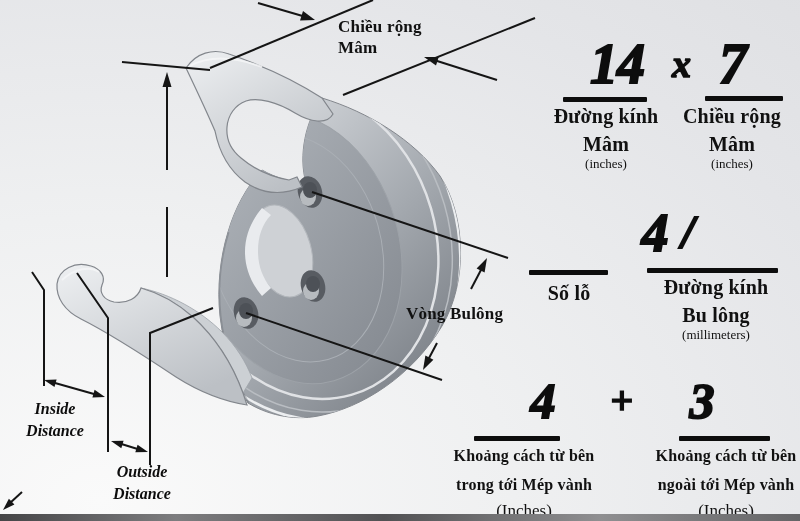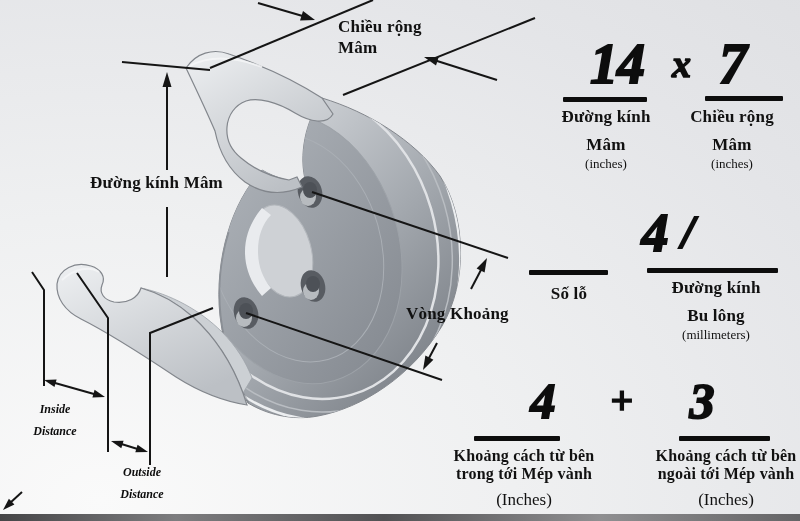--- a/index.html
+++ b/index.html
@@ -4,34 +4,34 @@
 <style>
   html,body{margin:0;padding:0;background:#888;}
   .stage{
     position:relative;width:800px;height:521px;overflow:hidden;
     background:radial-gradient(ellipse at 12% 96%, #fafafa 0%, #eff0f1 40%, #e4e5e8 78%, #dfe0e3 100%);
     font-family:Liberation Serif, serif;color:#111;padding-left:32px;
   }
   svg{position:absolute;left:0;top:0;}
   .abs{position:absolute;}
   .lbl{font-weight:bold;font-size:17px;line-height:21px;color:#111;letter-spacing:.2px;}
-  .lbl-italic{font-style:italic;font-weight:bold;font-size:12px;line-height:22px;text-align:center;color:#0d0d0d;}
+  .lbl-italic{font-style:italic;font-weight:bold;font-size:16px;line-height:22px;text-align:center;color:#0d0d0d;}
   .numrow{display:flex;align-items:flex-start;justify-content:center;}
   .num{font-weight:700;font-style:italic;font-size:56px;line-height:1;color:#0d0d0d;-webkit-text-stroke:2px #0d0d0d;letter-spacing:-1px;}
   .num-md{font-size:54px;}
   .num-sm{font-size:50px;}
   .op{font-weight:700;font-style:italic;font-size:38px;line-height:1;color:#0d0d0d;-webkit-text-stroke:1.5px #0d0d0d;align-self:center;}
   .op-plus{font-style:normal;font-size:40px;}
   .rule{position:absolute;height:5px;background:#0d0d0d;border-radius:1px;}
   .speclbl{text-align:center;color:#111;}
-  .speclbl .l1,.speclbl .l2{display:block;font-weight:bold;font-size:17px;line-height:17px;letter-spacing:.2px;}
+  .speclbl .l1,.speclbl .l2{display:block;font-weight:bold;font-size:20px;line-height:17px;letter-spacing:.2px;}
   .speclbl .l2{margin-top:11px;}
   .speclbl .unit{display:block;font-weight:normal;font-size:13px;line-height:13px;margin-top:4px;}
   .speclbl-sm .l1,.speclbl-sm .l2{font-size:16px;line-height:16.5px;margin-top:0;}
-  .speclbl-sm .l2{margin-top:1px;}
+  .speclbl-sm .l2{margin-top:12px;}
   .speclbl-sm .unit{font-size:17px;line-height:20px;margin-top:8px;}
   .bottom-bar{position:absolute;left:0;bottom:0;width:800px;height:7px;
     background:linear-gradient(90deg,#454547 0%,#7d7d7f 22%,#515153 48%,#8f8f91 75%,#646466 100%);}
 </style>
 </head>
 <body>
 
 <div class="stage">
 
   <svg width="800" height="521" viewBox="0 0 800 521">
@@ -131,23 +131,22 @@
       <polygon points="148,452 135.3,452.3 137.6,444.7"></polygon>
       <polygon points="3,510 8.9,498.8 14.4,504.6"></polygon>
     </g>
   </svg>
 
   <div class="abs lbl" style="left:338px;top:16px;">
     <span style="display:block">Chiều rộng</span>
     <span style="display:block">Mâm</span>
   </div>
 
-  <div class="abs lbl" style="left:90px;top:172px;">Đường kính Mâm</div>
-
-  <div class="abs lbl" style="left:406px;top:303px;">Vòng Khoảng</div>
+
+  <div class="abs lbl" style="left:406px;top:303px;">Vòng Bulông</div>
 
   <div class="abs lbl-italic" style="left:5px;top:398px;width:100px;">
     <span style="display:block">Inside</span>
     <span style="display:block">Distance</span>
   </div>
 
   <div class="abs lbl-italic" style="left:92px;top:461px;width:100px;">
     <span style="display:block">Outside</span>
     <span style="display:block">Distance</span>
   </div>

